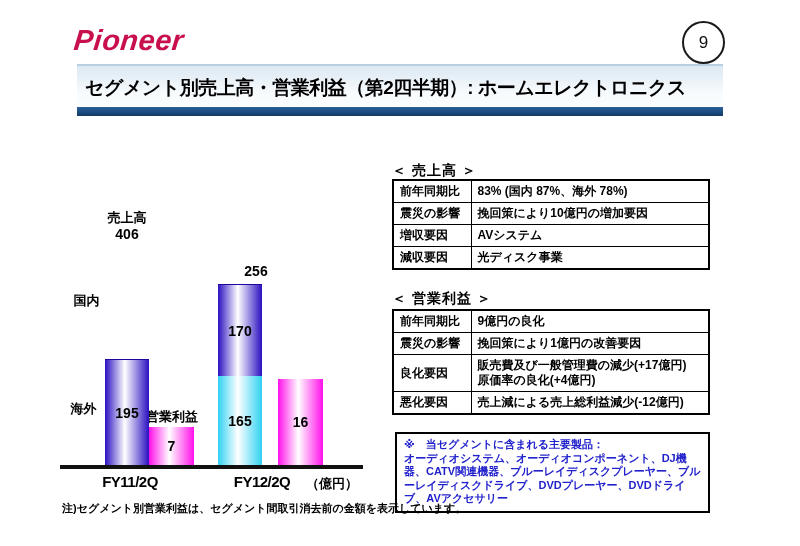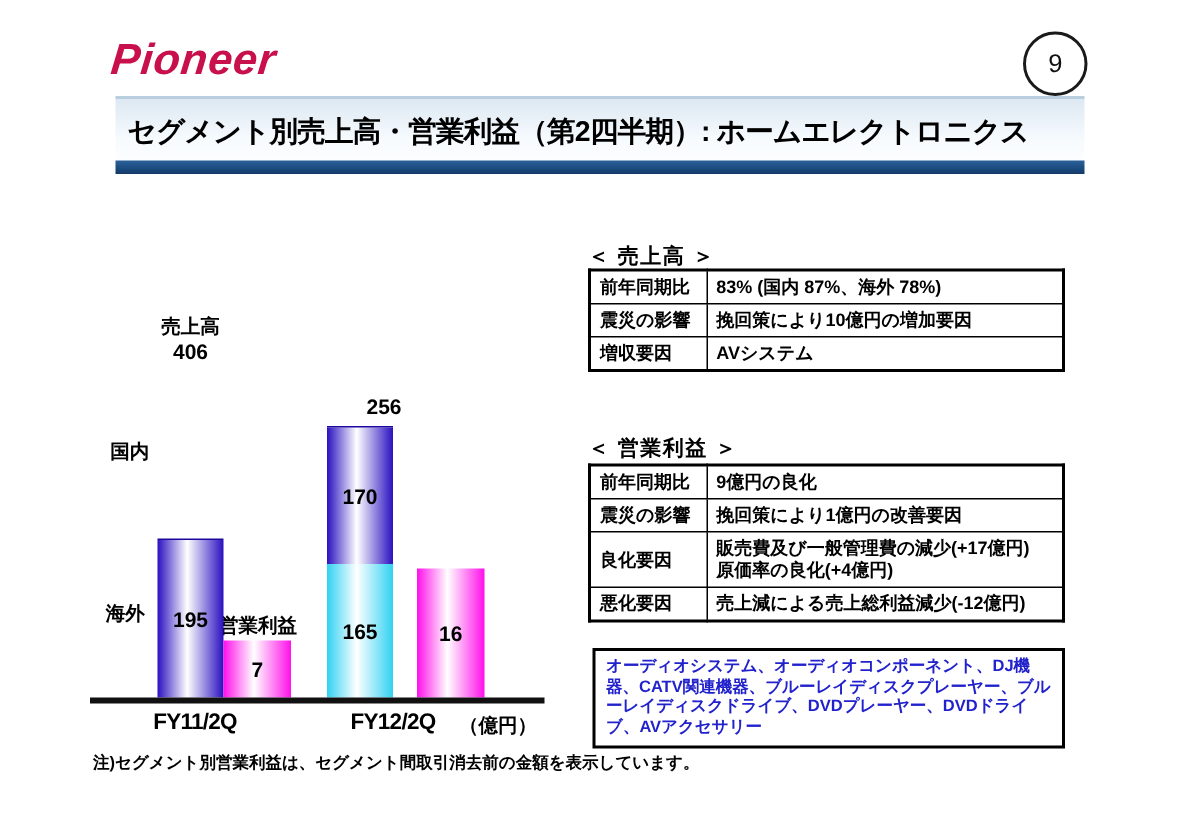--- a/index.html
+++ b/index.html
@@ -153,20 +153,24 @@
     <td class="val">83% (国内 87%、海外 78%)</td>
   </tr>
   <tr>
     <td class="lab">震災の影響</td>
     <td class="val">挽回策により10億円の増加要因</td>
   </tr>
   <tr>
     <td class="lab">増収要因</td>
     <td class="val">AVシステム</td>
   </tr>
+  <tr>
+    <td class="lab">減収要因</td>
+    <td class="val">光ディスク事業</td>
+  </tr>
 </tbody>
   </table>
 
 <div class="abs tbl-heading" style="left:392px; top:290px;">＜ 営業利益 ＞</div>
 
 <table class="info abs" style="left:392px; top:309px;">
   <tbody>
       <tr>
     <td class="lab">前年同期比</td>
     <td class="val">9億円の良化</td>
@@ -181,16 +185,17 @@
 原価率の良化(+4億円)</td>
   </tr>
   <tr>
     <td class="lab">悪化要因</td>
     <td class="val">売上減による売上総利益減少(-12億円)</td>
   </tr>
 </tbody>
   </table>
 
 <div class="abs products-box">
+  <div>※　当セグメントに含まれる主要製品：</div>
   <div>オーディオシステム、オーディオコンポーネント、DJ機器、CATV関連機器、ブルーレイディスクプレーヤー、ブルーレイディスクドライブ、DVDプレーヤー、DVDドライブ、AVアクセサリー</div>
 </div>
 
 <div class="abs footnote">注)セグメント別営業利益は、セグメント間取引消去前の金額を表示しています。</div>
 
 </body></html>

